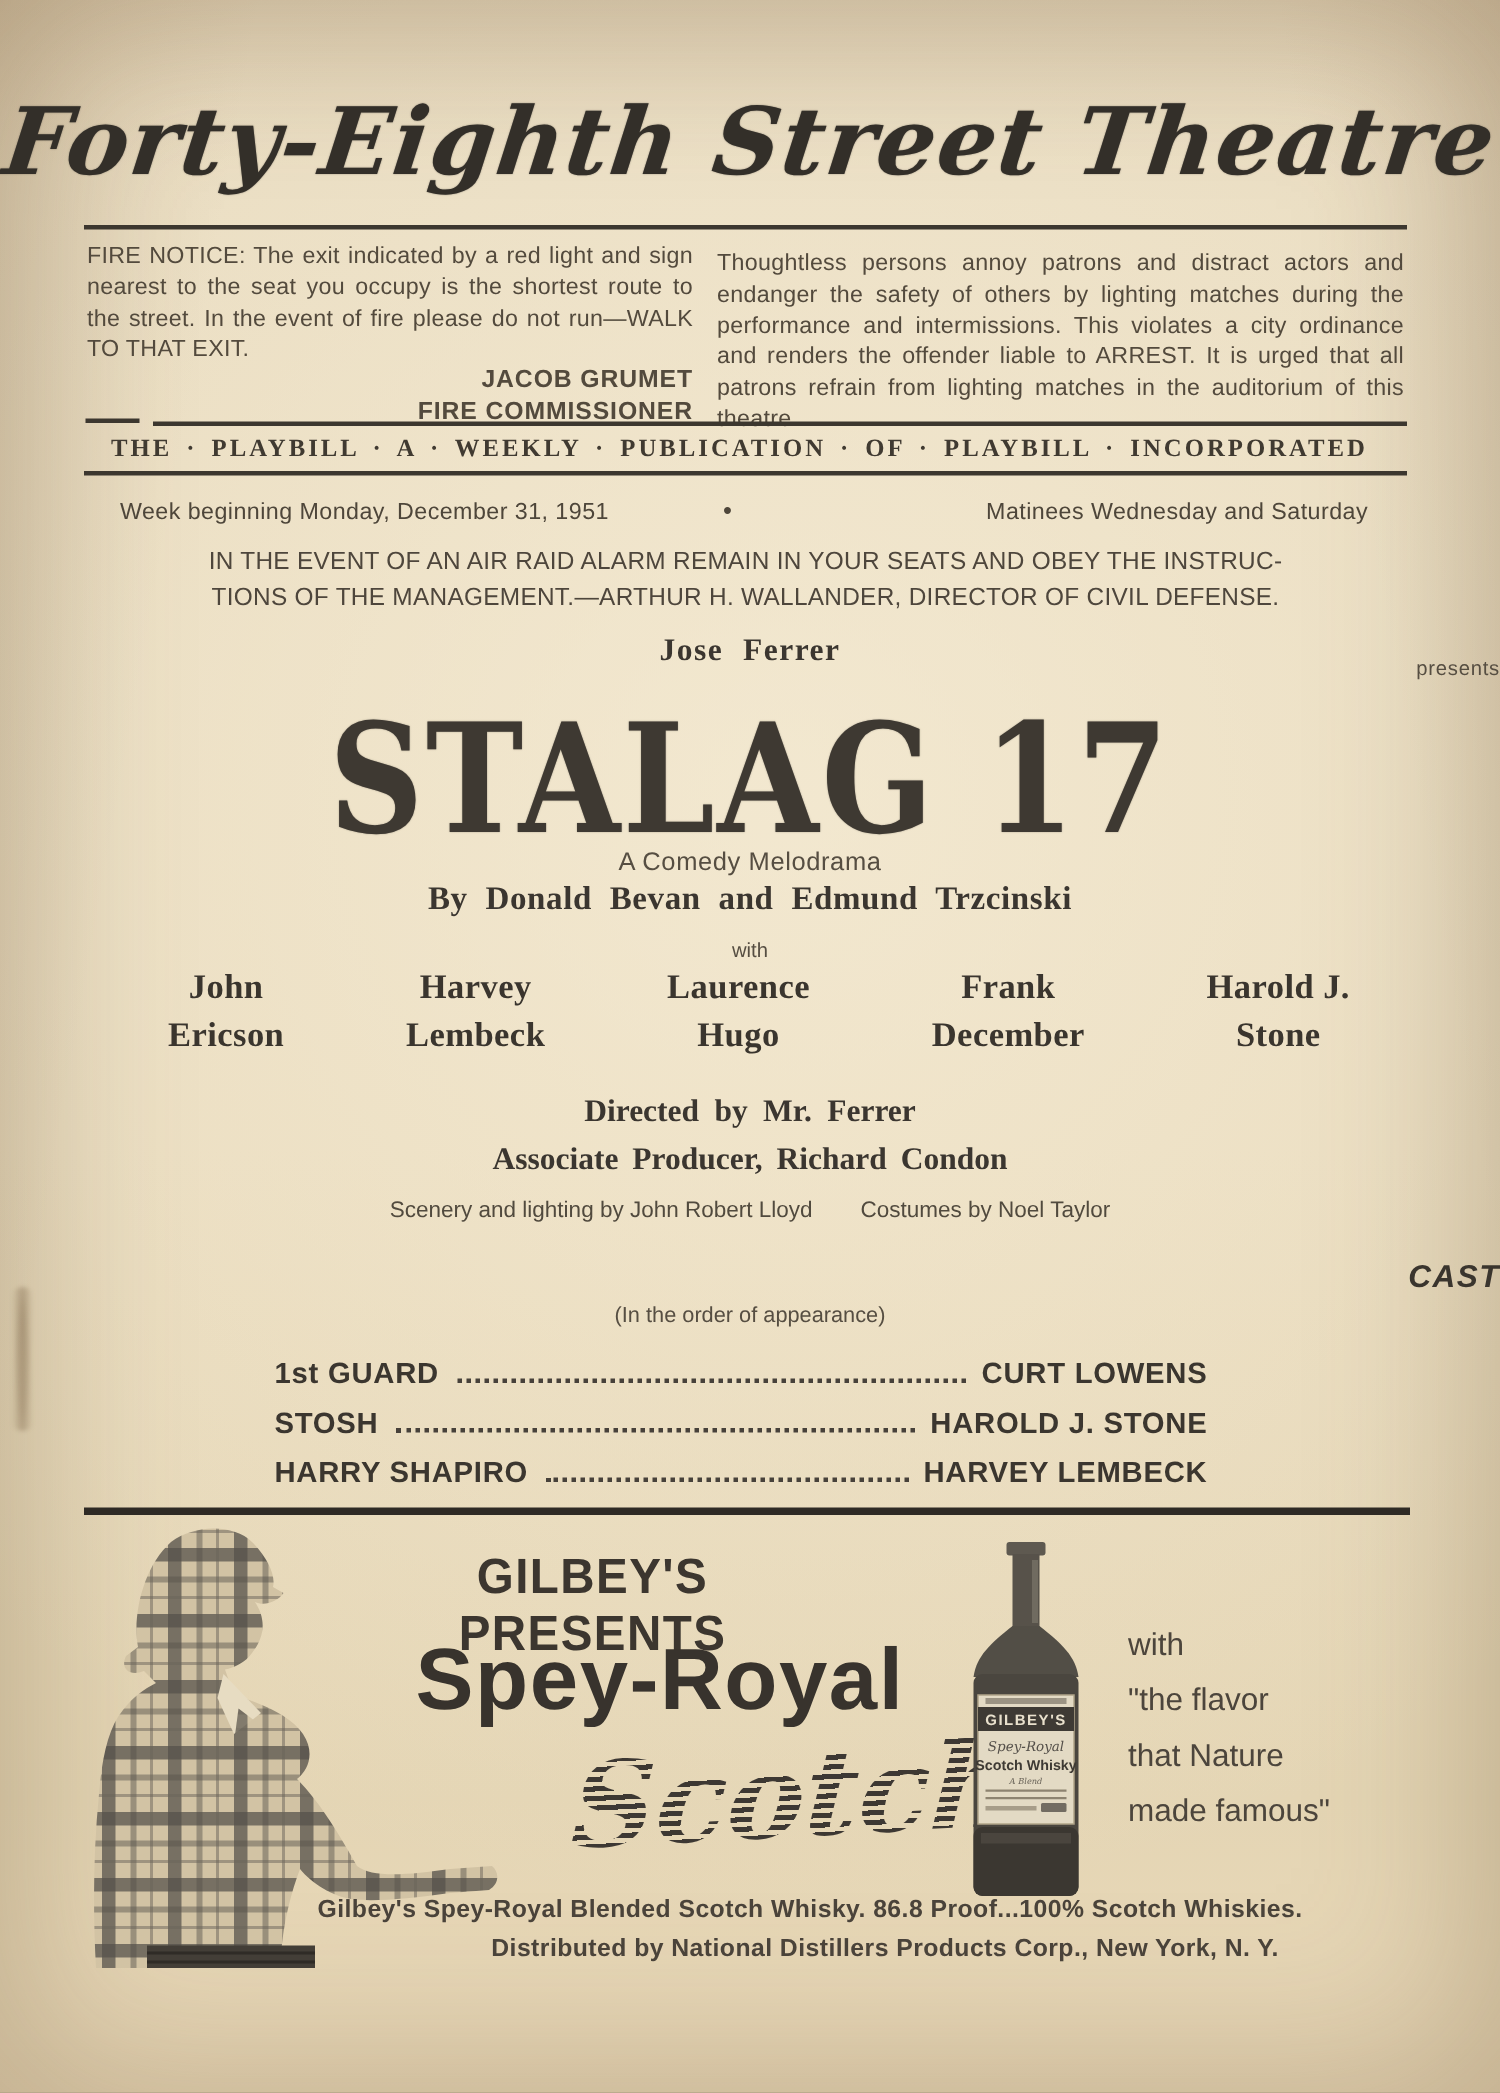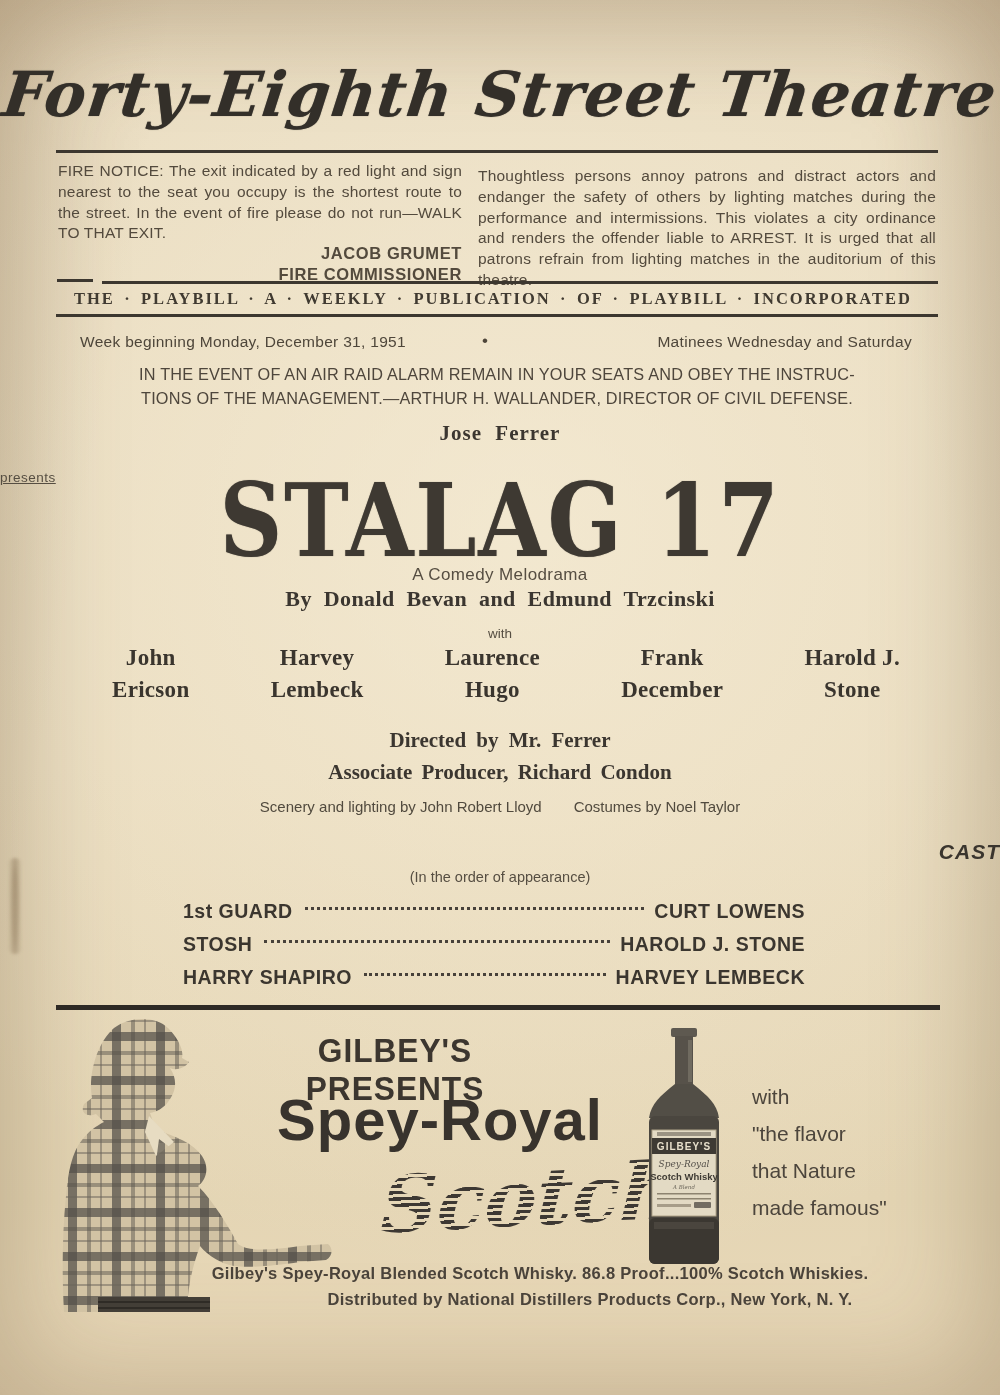--- a/index.html
+++ b/index.html
@@ -29,40 +29,40 @@
   
   .banner{
     font-family:"Liberation Serif", serif;font-weight:bold;font-size:16.5px;color:#403a31;
     letter-spacing:2px;text-align:justify;text-align-last:justify;white-space:nowrap;margin-left:16px;
   }
   .sched{font-size:15.5px;color:#4e463a;font-weight:500;letter-spacing:.3px;white-space:nowrap;}
   .airraid{left:58px;right:64px;text-align:center;font-size:16.5px;line-height:1.45;color:#4e463c;font-weight:500;letter-spacing:.2px;transform:scaleX(.985);}
   
   .serifline{font-family:"Liberation Serif", serif;color:#3b3630;text-align:center;left:0;right:0;}
   .producer{top:421px;font-size:21px;font-weight:600;word-spacing:7px;letter-spacing:1px;}
-  .presents{top:470px;font-size:13.5px;color:#564e42;font-weight:500;letter-spacing:.5px;text-align:left;left:0;right:0;text-decoration:underline;}
+  .presents{top:438px;font-size:13.5px;color:#564e42;font-weight:500;letter-spacing:.5px;text-align:right;left:0;right:0;}
   .show-title{
     top:462px;left:0;right:0;text-align:center;
     font-family:"DejaVu Serif", serif;font-weight:bold;font-size:99px;
     color:#3e3932;letter-spacing:2px;transform:scale(.88,1.02);
     text-shadow:0 0 1px rgba(62,57,50,.55);
   }
   .subtitle{top:565px;font-size:17px;color:#564e42;font-weight:500;letter-spacing:.4px;text-align:center;left:0;right:0;}
   .authors{top:586px;font-size:22px;font-weight:600;word-spacing:6px;letter-spacing:.4px;}
   .with{top:626px;font-size:13.5px;color:#564e42;font-weight:500;text-align:center;left:0;right:0;}
   .stars{left:112px;right:100px;top:642px;display:flex;justify-content:space-between;}
   .star{text-align:center;font-family:"Liberation Serif", serif;font-size:23px;font-weight:600;color:#3a352e;line-height:32px;letter-spacing:.3px;}
   .directed{top:728px;font-size:21px;font-weight:600;word-spacing:5px;}
   .assoc{top:760px;font-size:21px;font-weight:600;word-spacing:4px;}
   .crew{top:798px;left:0;right:0;display:flex;justify-content:center;gap:32px;font-size:15px;color:#514a3e;font-weight:500;}
   
   .cast-head{top:840px;left:0;right:0;text-align:right;font-size:21px;font-weight:bold;font-style:italic;color:#3a352e;letter-spacing:1px;}
   .cast-sub{top:869px;left:0;right:0;text-align:center;font-size:14.5px;color:#564e42;font-weight:500;}
   .cast-list{left:183px;width:622px;top:895px;}
-  .cast-row{display:flex;align-items:center;height:33px;font-size:19.5px;font-weight:bold;color:#3b362f;letter-spacing:.5px;}
+  .cast-row{display:flex;align-items:flex-end;height:33px;font-size:19.5px;font-weight:bold;color:#3b362f;letter-spacing:.5px;}
   .leader{flex:1;border-bottom:3px dotted #47413a;margin:0 10px 6px 12px;}
   
   .ad-rule{left:56px;right:60px;top:1005px;height:5px;background:#2e2a25;}
   .ad-headline{top:1032px;left:212px;width:366px;text-align:center;font-size:33px;font-weight:bold;color:#3c362f;letter-spacing:1px;word-spacing:13px;transform:scaleX(.96);}
   .ad-brand{top:1086px;left:238px;width:404px;text-align:center;font-size:58px;font-weight:bold;color:#38332d;letter-spacing:1px;}
   .ad-scotch{
     top:1152px;left:356px;width:346px;text-align:center;
     font-family:"DejaVu Serif", serif;font-style:italic;font-weight:bold;font-size:78px;
     color:#3d3833;transform:rotate(-3deg) skewX(-6deg);
   }

